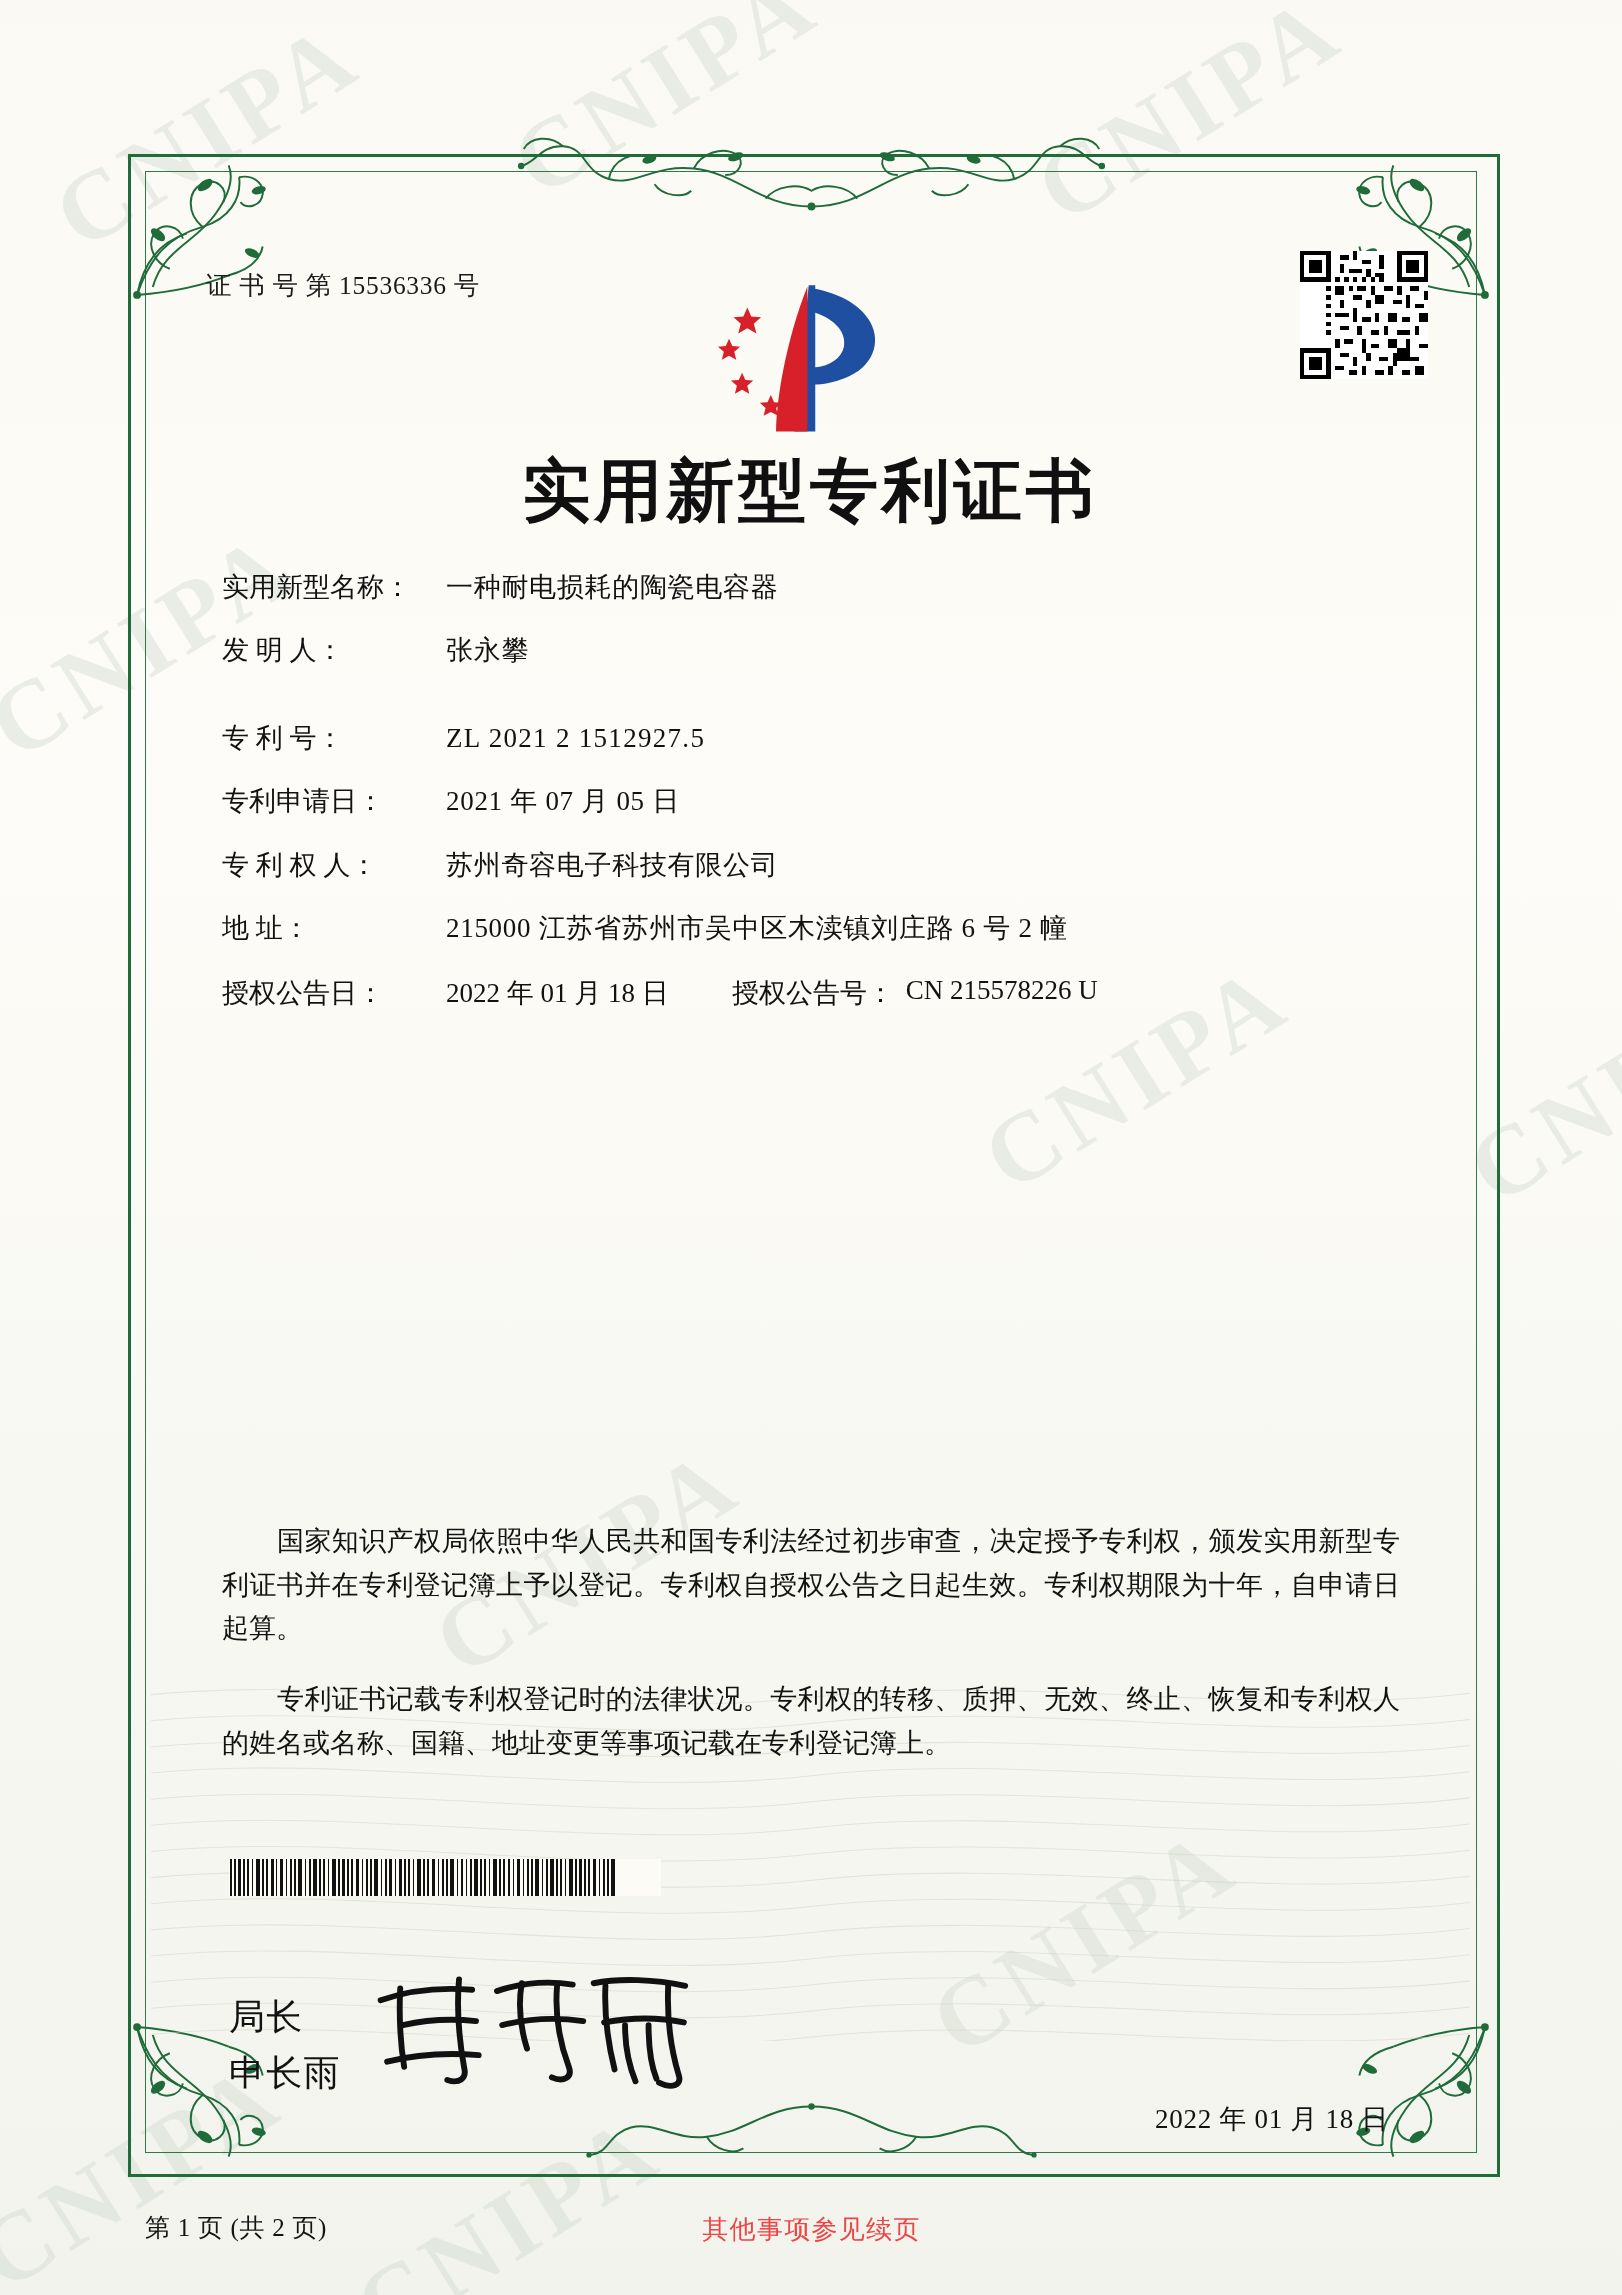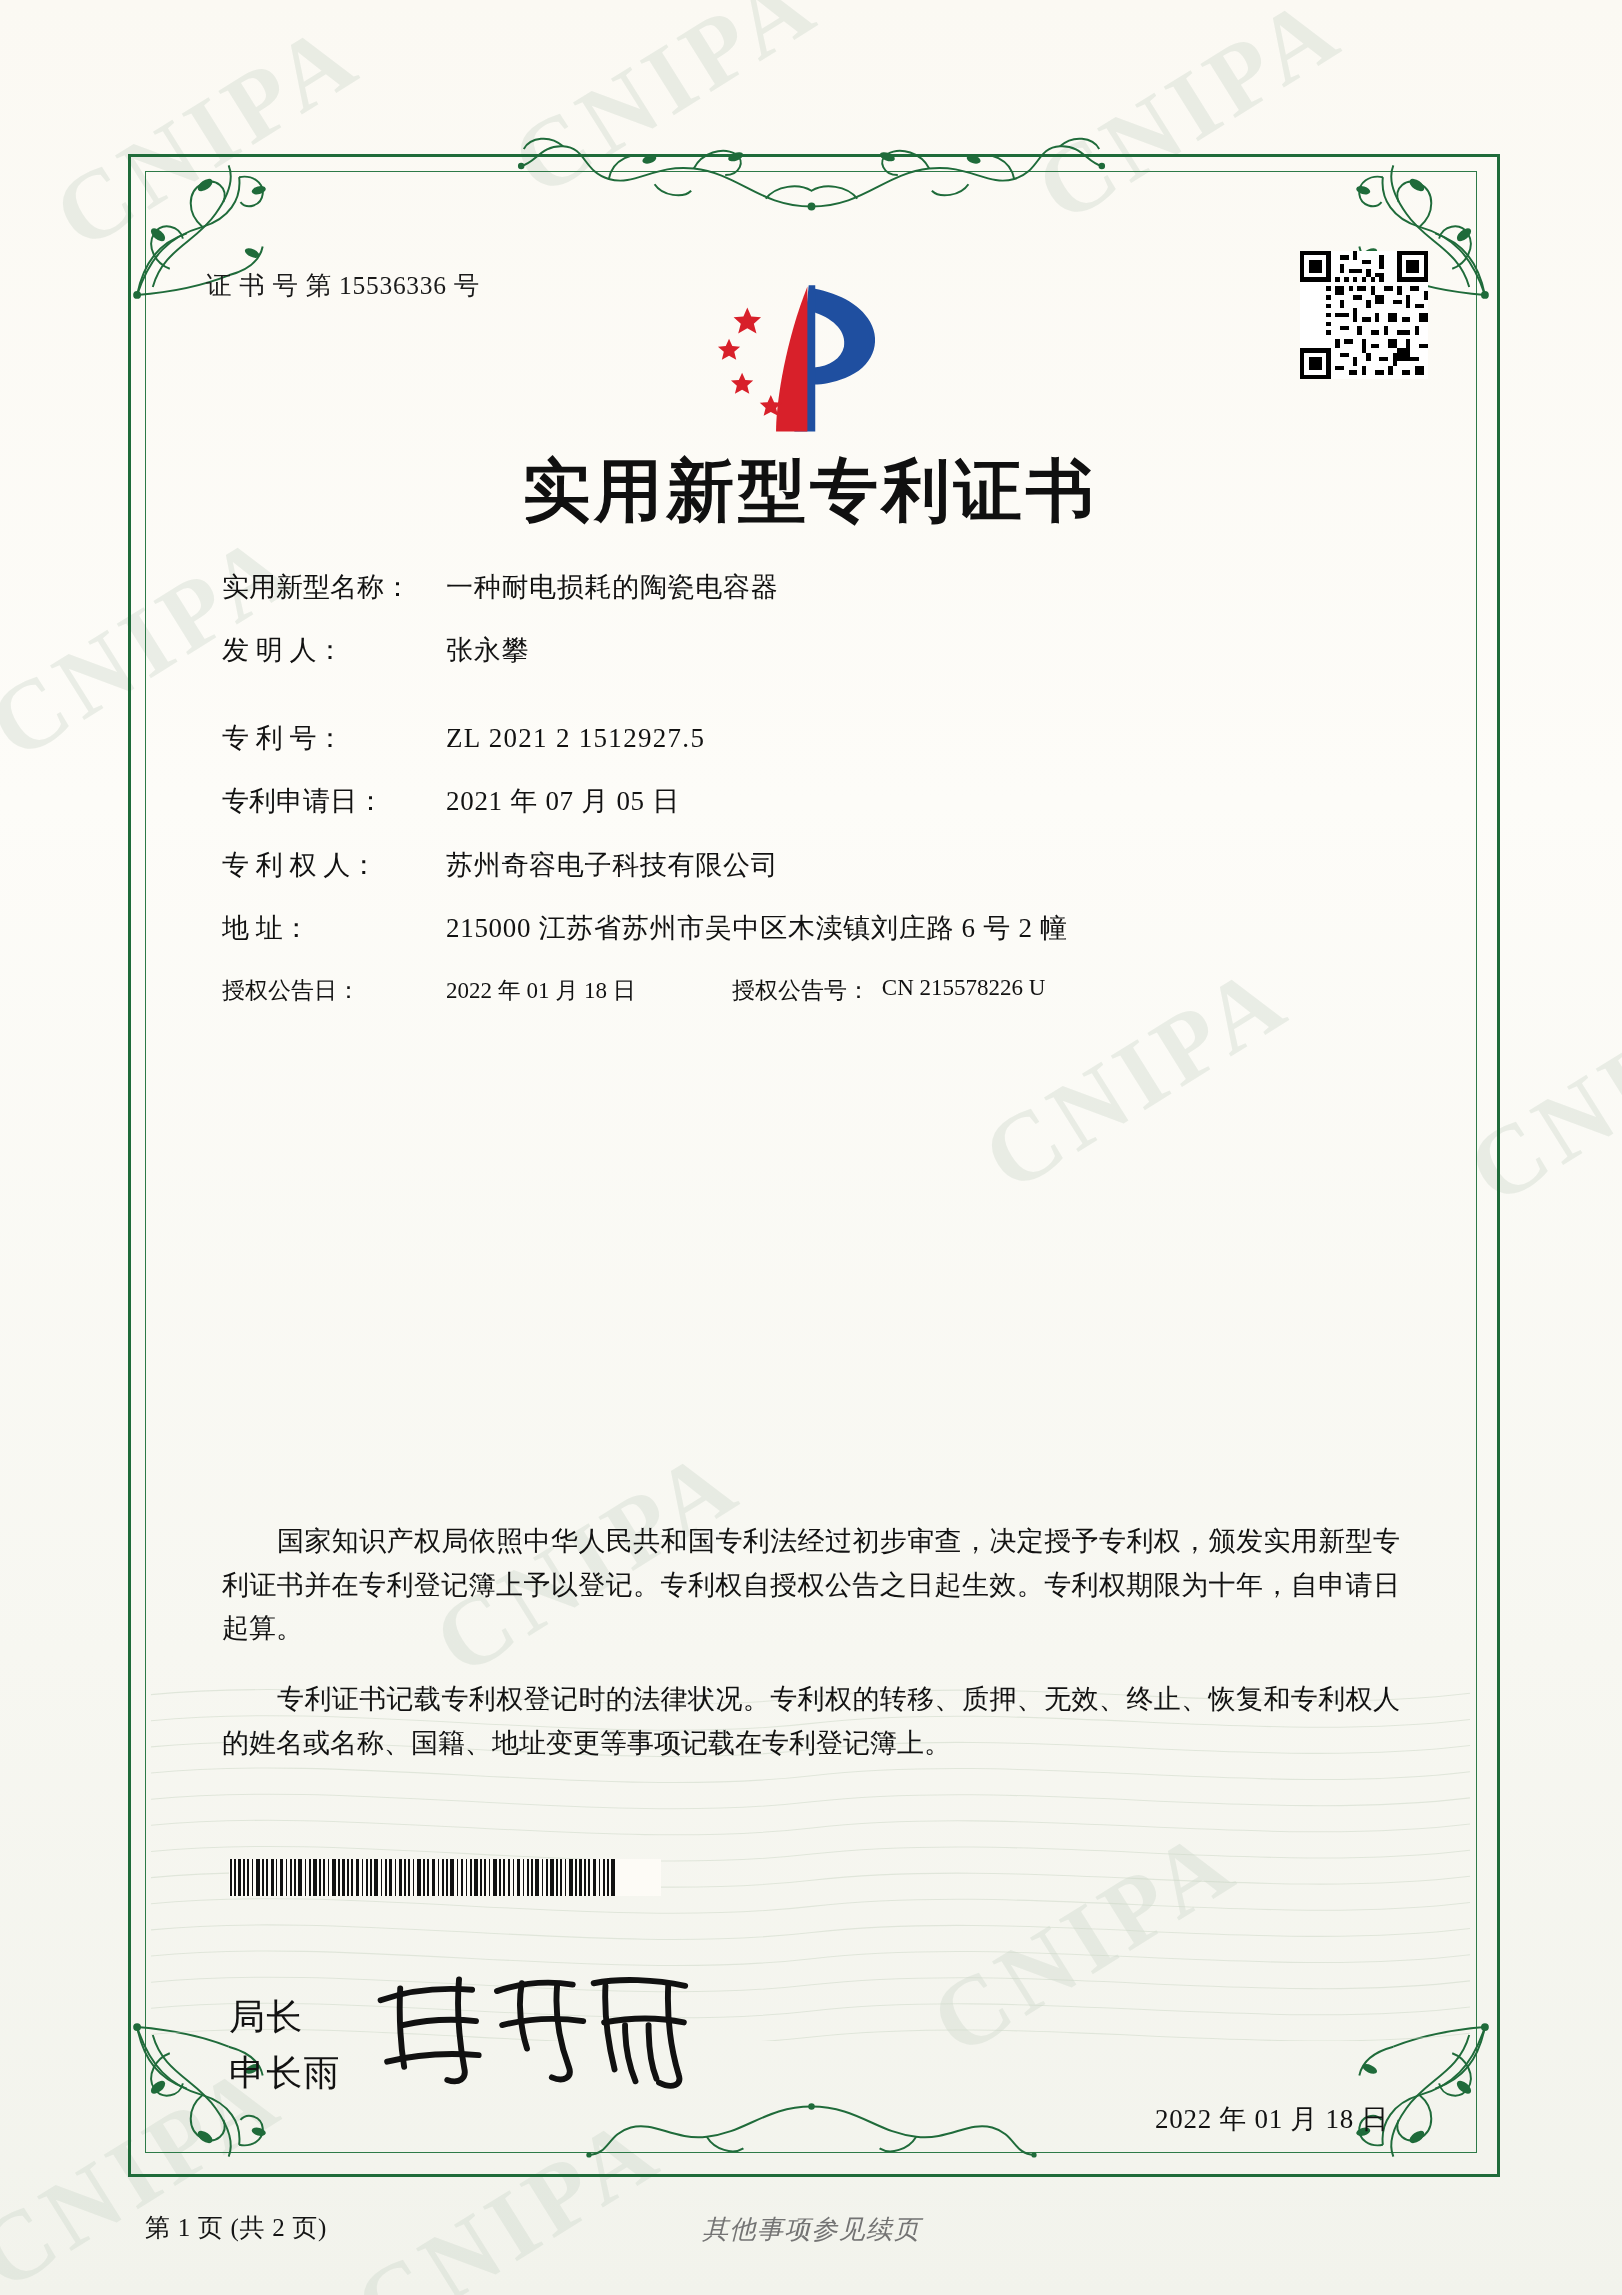--- a/index.html
+++ b/index.html
@@ -180,21 +180,21 @@
   }
   .field-value.mono {
     font-family: "Liberation Serif", serif;
     letter-spacing: 1.3px;
     margin-top: 24px;
   }
 
   .pub-row {
     display: flex;
     align-items: baseline;
-    font-size: 23px;
+    font-size: 27px;
     color: #121212;
     margin-bottom: 23.6px;
   }
   .pub-left { width: 510px; flex: 0 0 510px; display:flex; }
   .pub-left .field-label { width: 224px; flex: 0 0 224px; }
   .pub-right { display: flex; font-family: Liberation Serif, serif; }
   .pub-right .plabel { white-space: nowrap; margin-right: 11.8px; }
 
   .paras {
     position: absolute;
@@ -255,24 +255,23 @@
     color: #141414;
     letter-spacing: 0.7px;
   }
 
   .footer-note {
     position: absolute;
     left: 0; right: 0;
     top: 2212px;
     text-align: center;
     font-size: 26px;
-    color: #737373;
+    color: #ef4444;
     letter-spacing: 1.3px;
     font-weight: 500;
-    font-style: italic;
   }
 
   
   .guilloche {
     position: absolute;
     left: 151px;
     top: 1675px;
     width: 1319px;
     height: 366px;
     opacity: 0.55;

